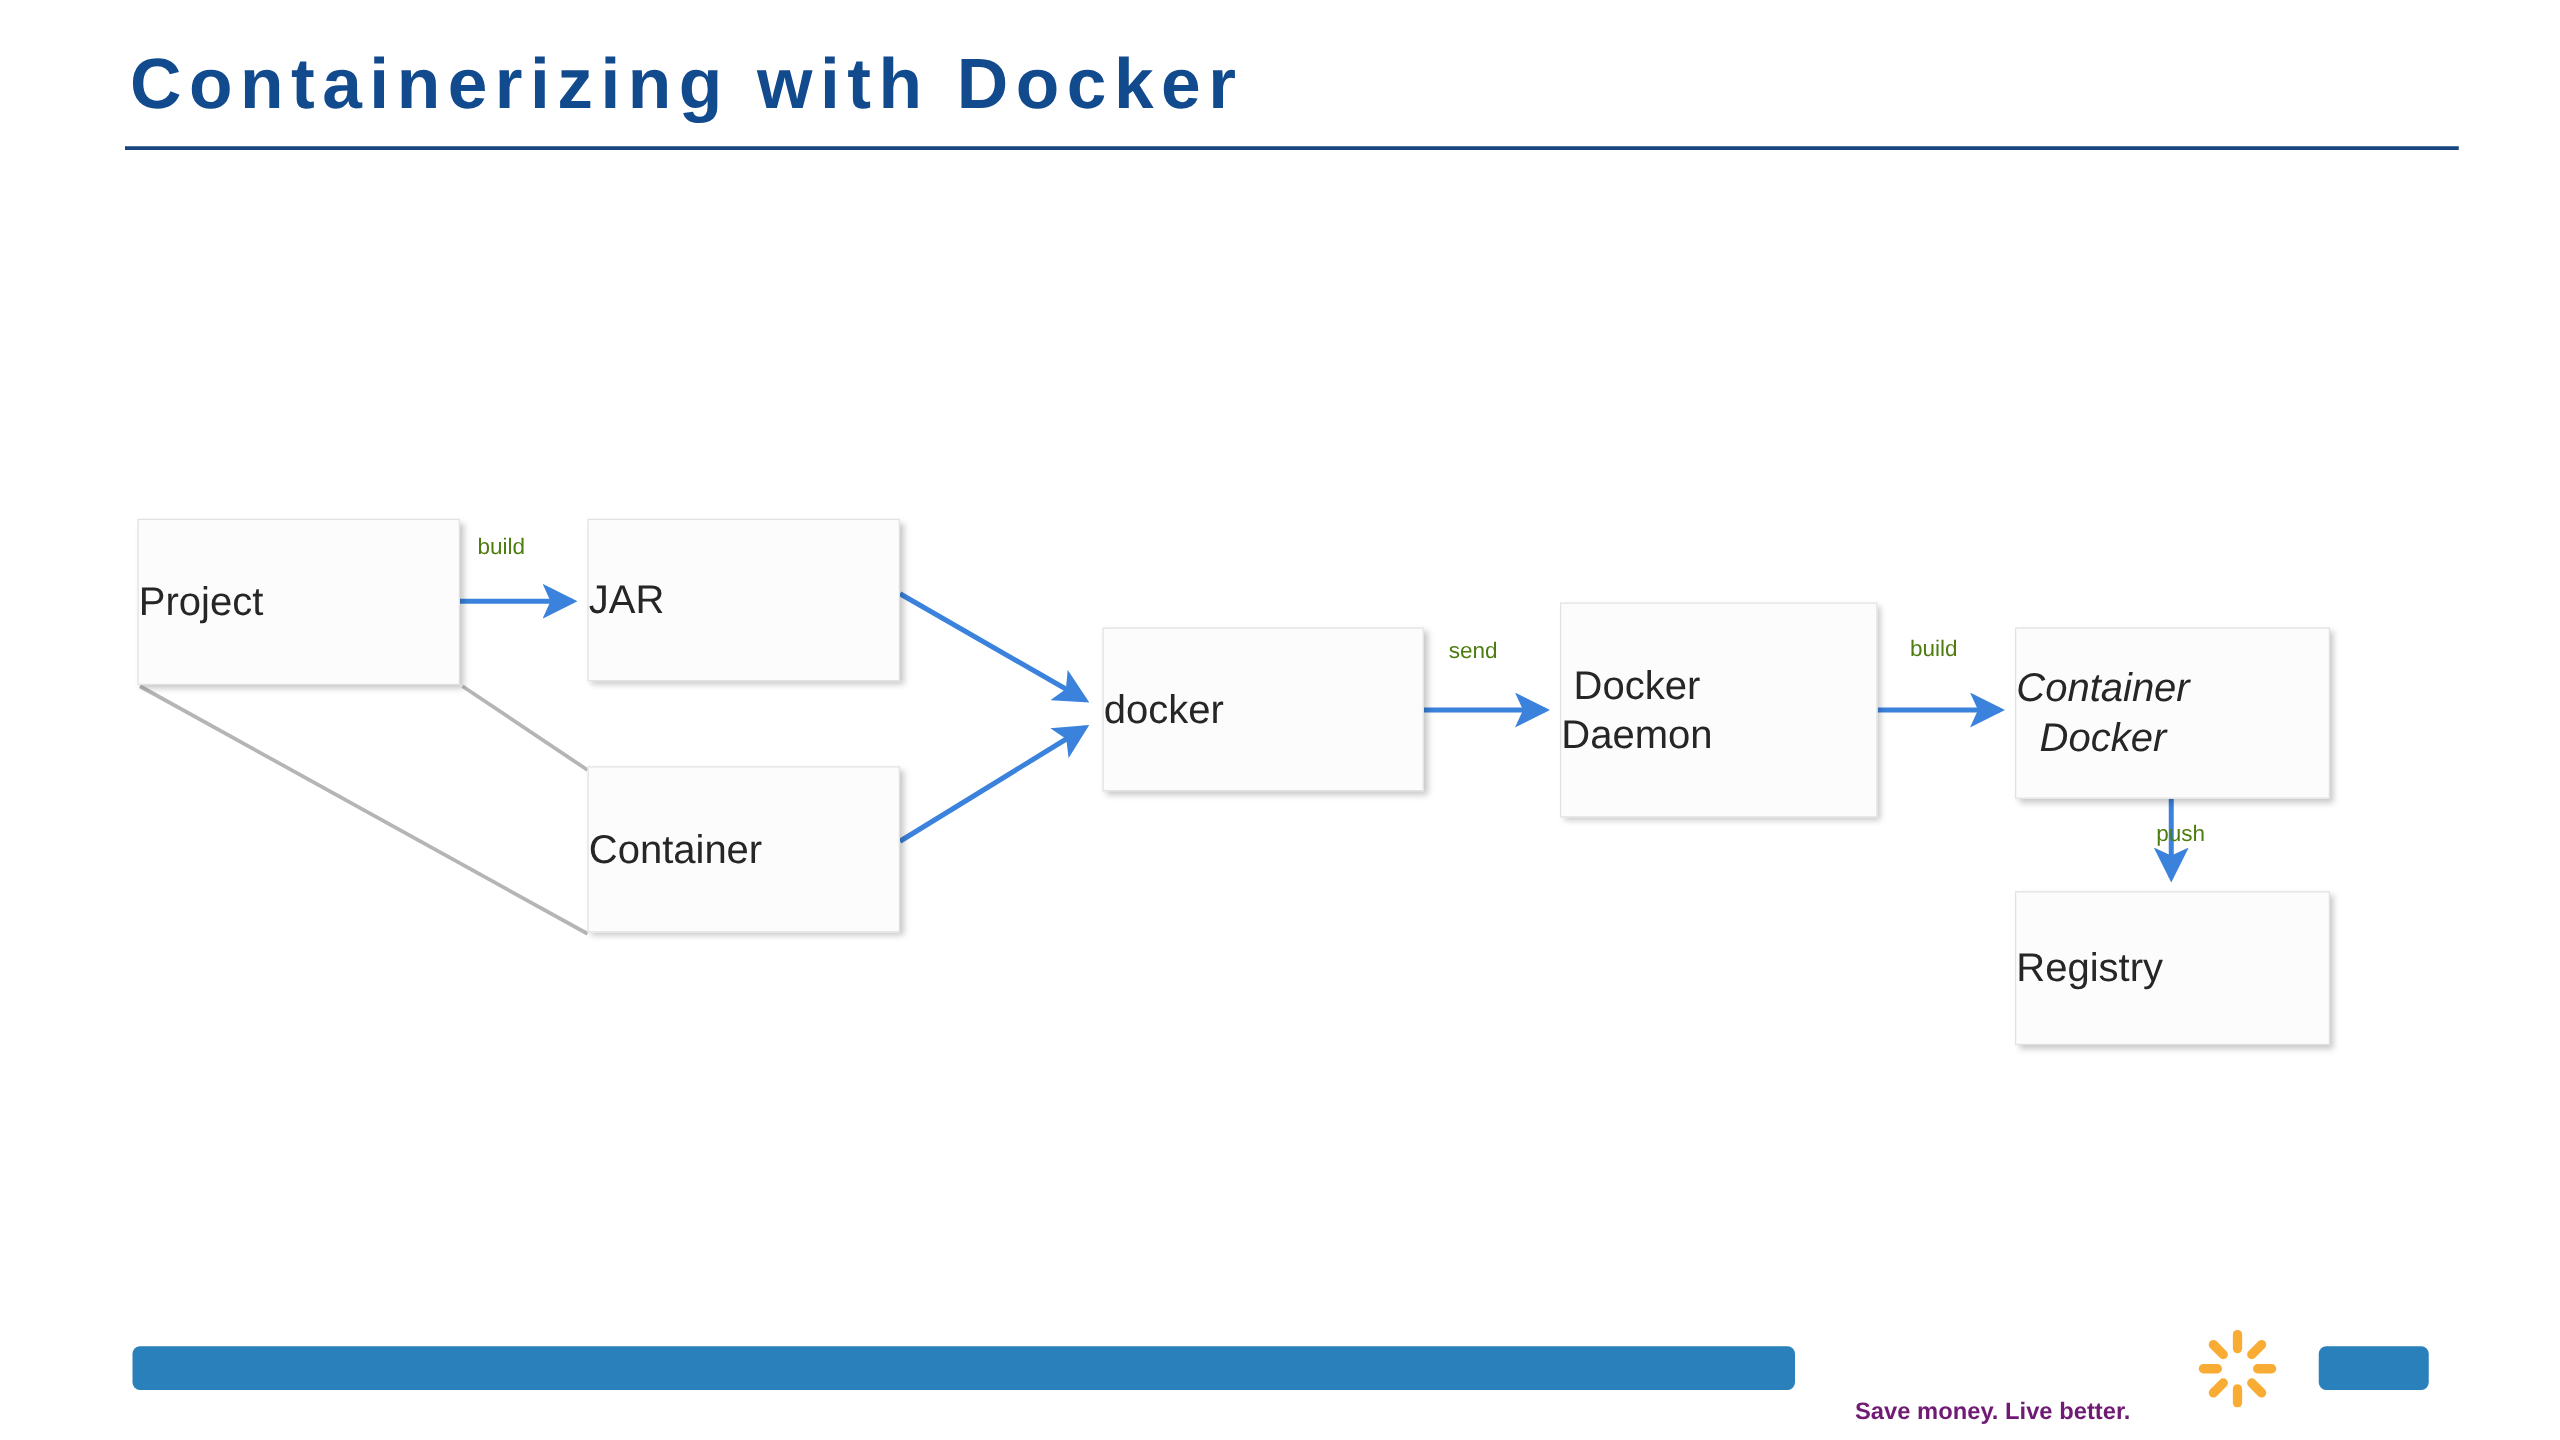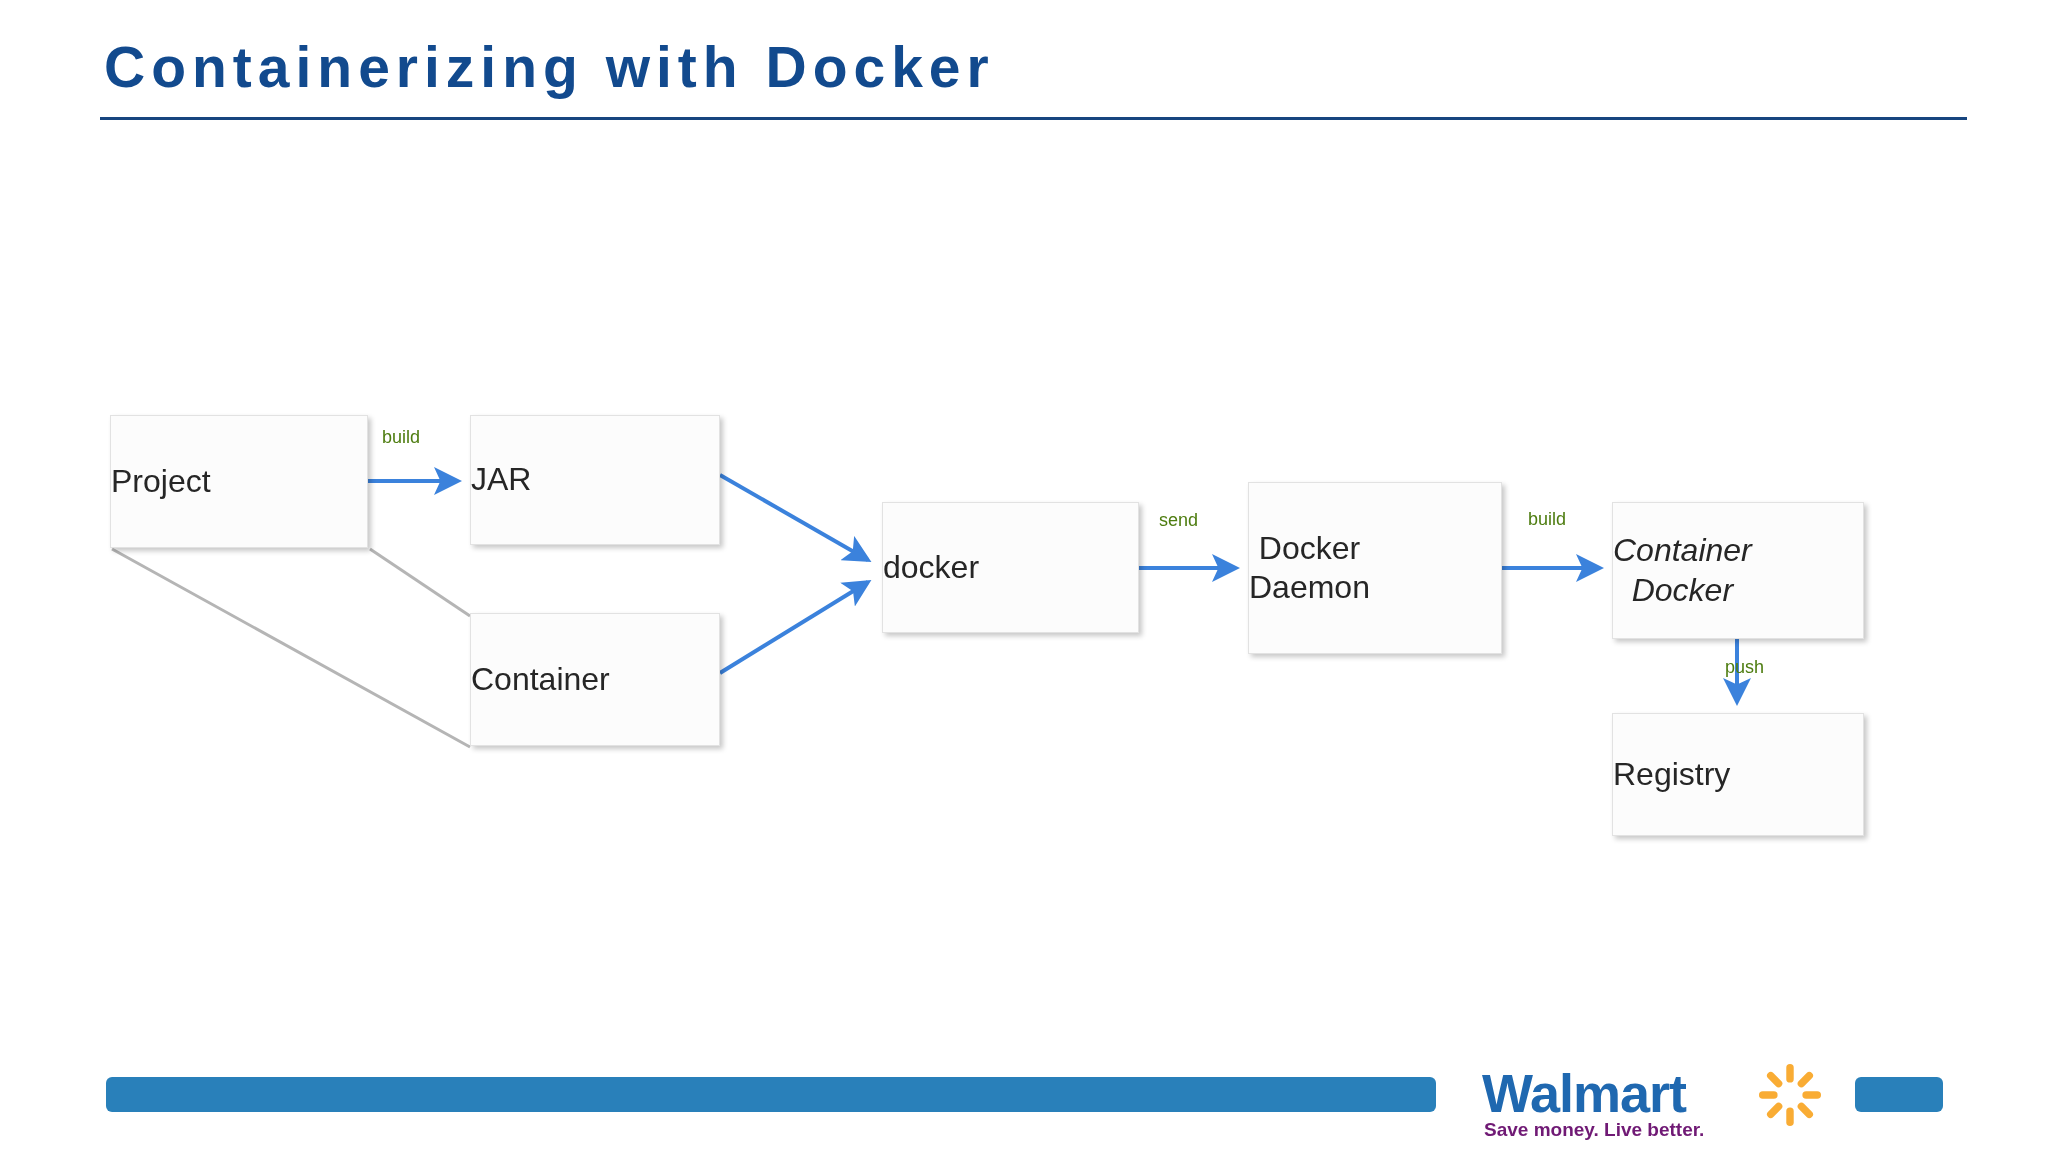--- a/index.html
+++ b/index.html
@@ -221,21 +221,20 @@
 
 <div class="edge-label" id="label-send">send</div>
 
 <div class="edge-label" id="label-build-2">build</div>
 
 <div class="edge-label" id="label-push">push</div>
 
 <div id="footer-bar"></div>
 
 <div id="walmart-logo">
-  <div id="walmart-wordmark">Walmart</div>
   <div id="walmart-tagline">Save money. Live better.</div>
   <svg id="walmart-spark" viewBox="0 0 100 100">
     <g fill="#f9ac34">
       <rect x="44" y="0" width="12" height="30" rx="6"></rect>
       <rect x="44" y="70" width="12" height="30" rx="6"></rect>
       <rect x="0" y="44" width="30" height="12" rx="6"></rect>
       <rect x="70" y="44" width="30" height="12" rx="6"></rect>
       <rect x="44" y="0" width="12" height="30" rx="6" transform="rotate(45 50 50)"></rect>
       <rect x="44" y="70" width="12" height="30" rx="6" transform="rotate(45 50 50)"></rect>
       <rect x="0" y="44" width="30" height="12" rx="6" transform="rotate(45 50 50)"></rect>

